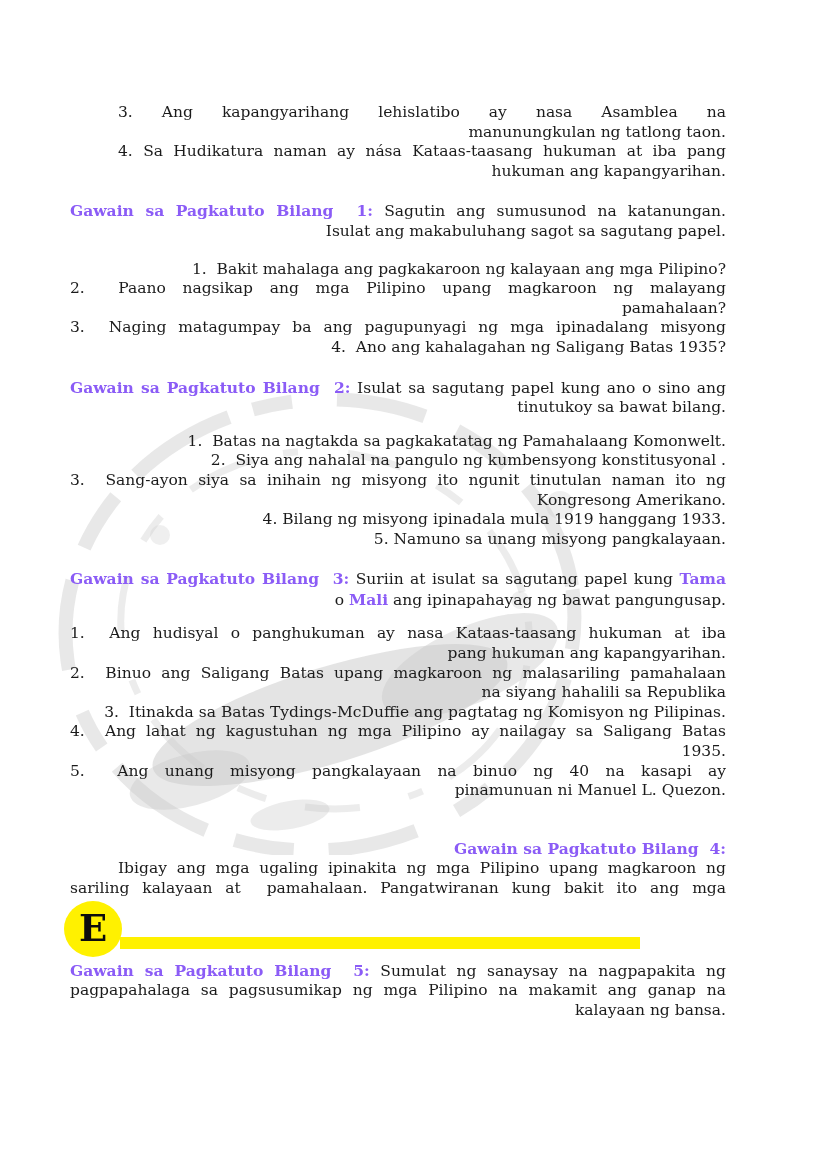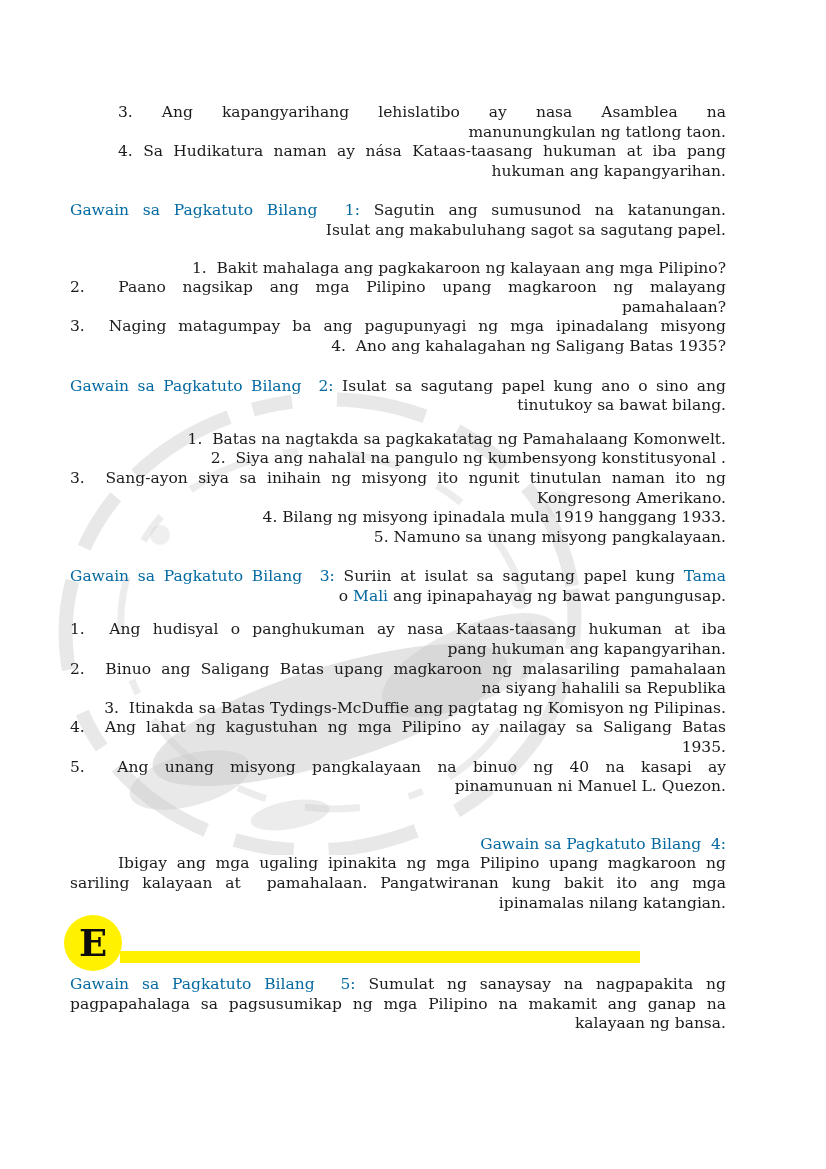--- a/index.html
+++ b/index.html
@@ -13,21 +13,21 @@
     overflow:hidden;
   }
   .seal-wm{position:absolute;left:40px;top:385px;z-index:0;}
   .content{position:absolute;left:70px;top:103px;width:656px;z-index:1;}
   .line{min-height:19.6px;}
   .j{text-align:justify;text-align-last:justify;text-justify:inter-word;}
   .left{text-align:right;}
   .ind{text-indent:48px;}
   .h1{padding-left:24px;text-indent:-24px;}
   .hc{padding-left:24px;}
-  .bold, b{font-weight:normal;color:#0369a1;}
+  .bold, b{font-weight:bold;color:#8b5cf6;}
   .mt-head{margin-top:20px;}
   .mt-list{margin-top:18px;}
   .mt-list2{margin-top:14px;}
   .mt-g4{margin-top:38px;}
   .marker-row{position:relative;height:58px;margin-top:2px;}
   .e-badge{
     position:absolute;left:-6px;top:0;
     width:58px;height:56px;border-radius:50%;
     display:flex;align-items:center;justify-content:center;
   }
@@ -126,21 +126,20 @@
       <div class="line j h1">5.&nbsp; Ang unang misyong pangkalayaan na binuo ng 40 na kasapi ay</div>
       <div class="line left hc">pinamunuan ni Manuel L. Quezon.</div>
     </div>
 
     <div class="mt-g4">
       <div class="line left">
         <b>Gawain sa Pagkatuto Bilang&nbsp; 4:</b>
       </div>
       <div class="line j ind">Ibigay ang mga ugaling ipinakita ng mga Pilipino upang magkaroon ng</div>
       <div class="line j">sariling kalayaan at&nbsp; pamahalaan. Pangatwiranan kung bakit ito ang mga</div>
-      <div class="line left">ipinamalas nilang katangian.</div>
     </div>
 
     <div class="marker-row">
       <div class="e-badge" style="background:#FFF100;">
         <span class="e-letter">E</span>
       </div>
       <div class="hl-bar" style="background:#FFF100;"></div>
     </div>
 
     <div class="g5">

